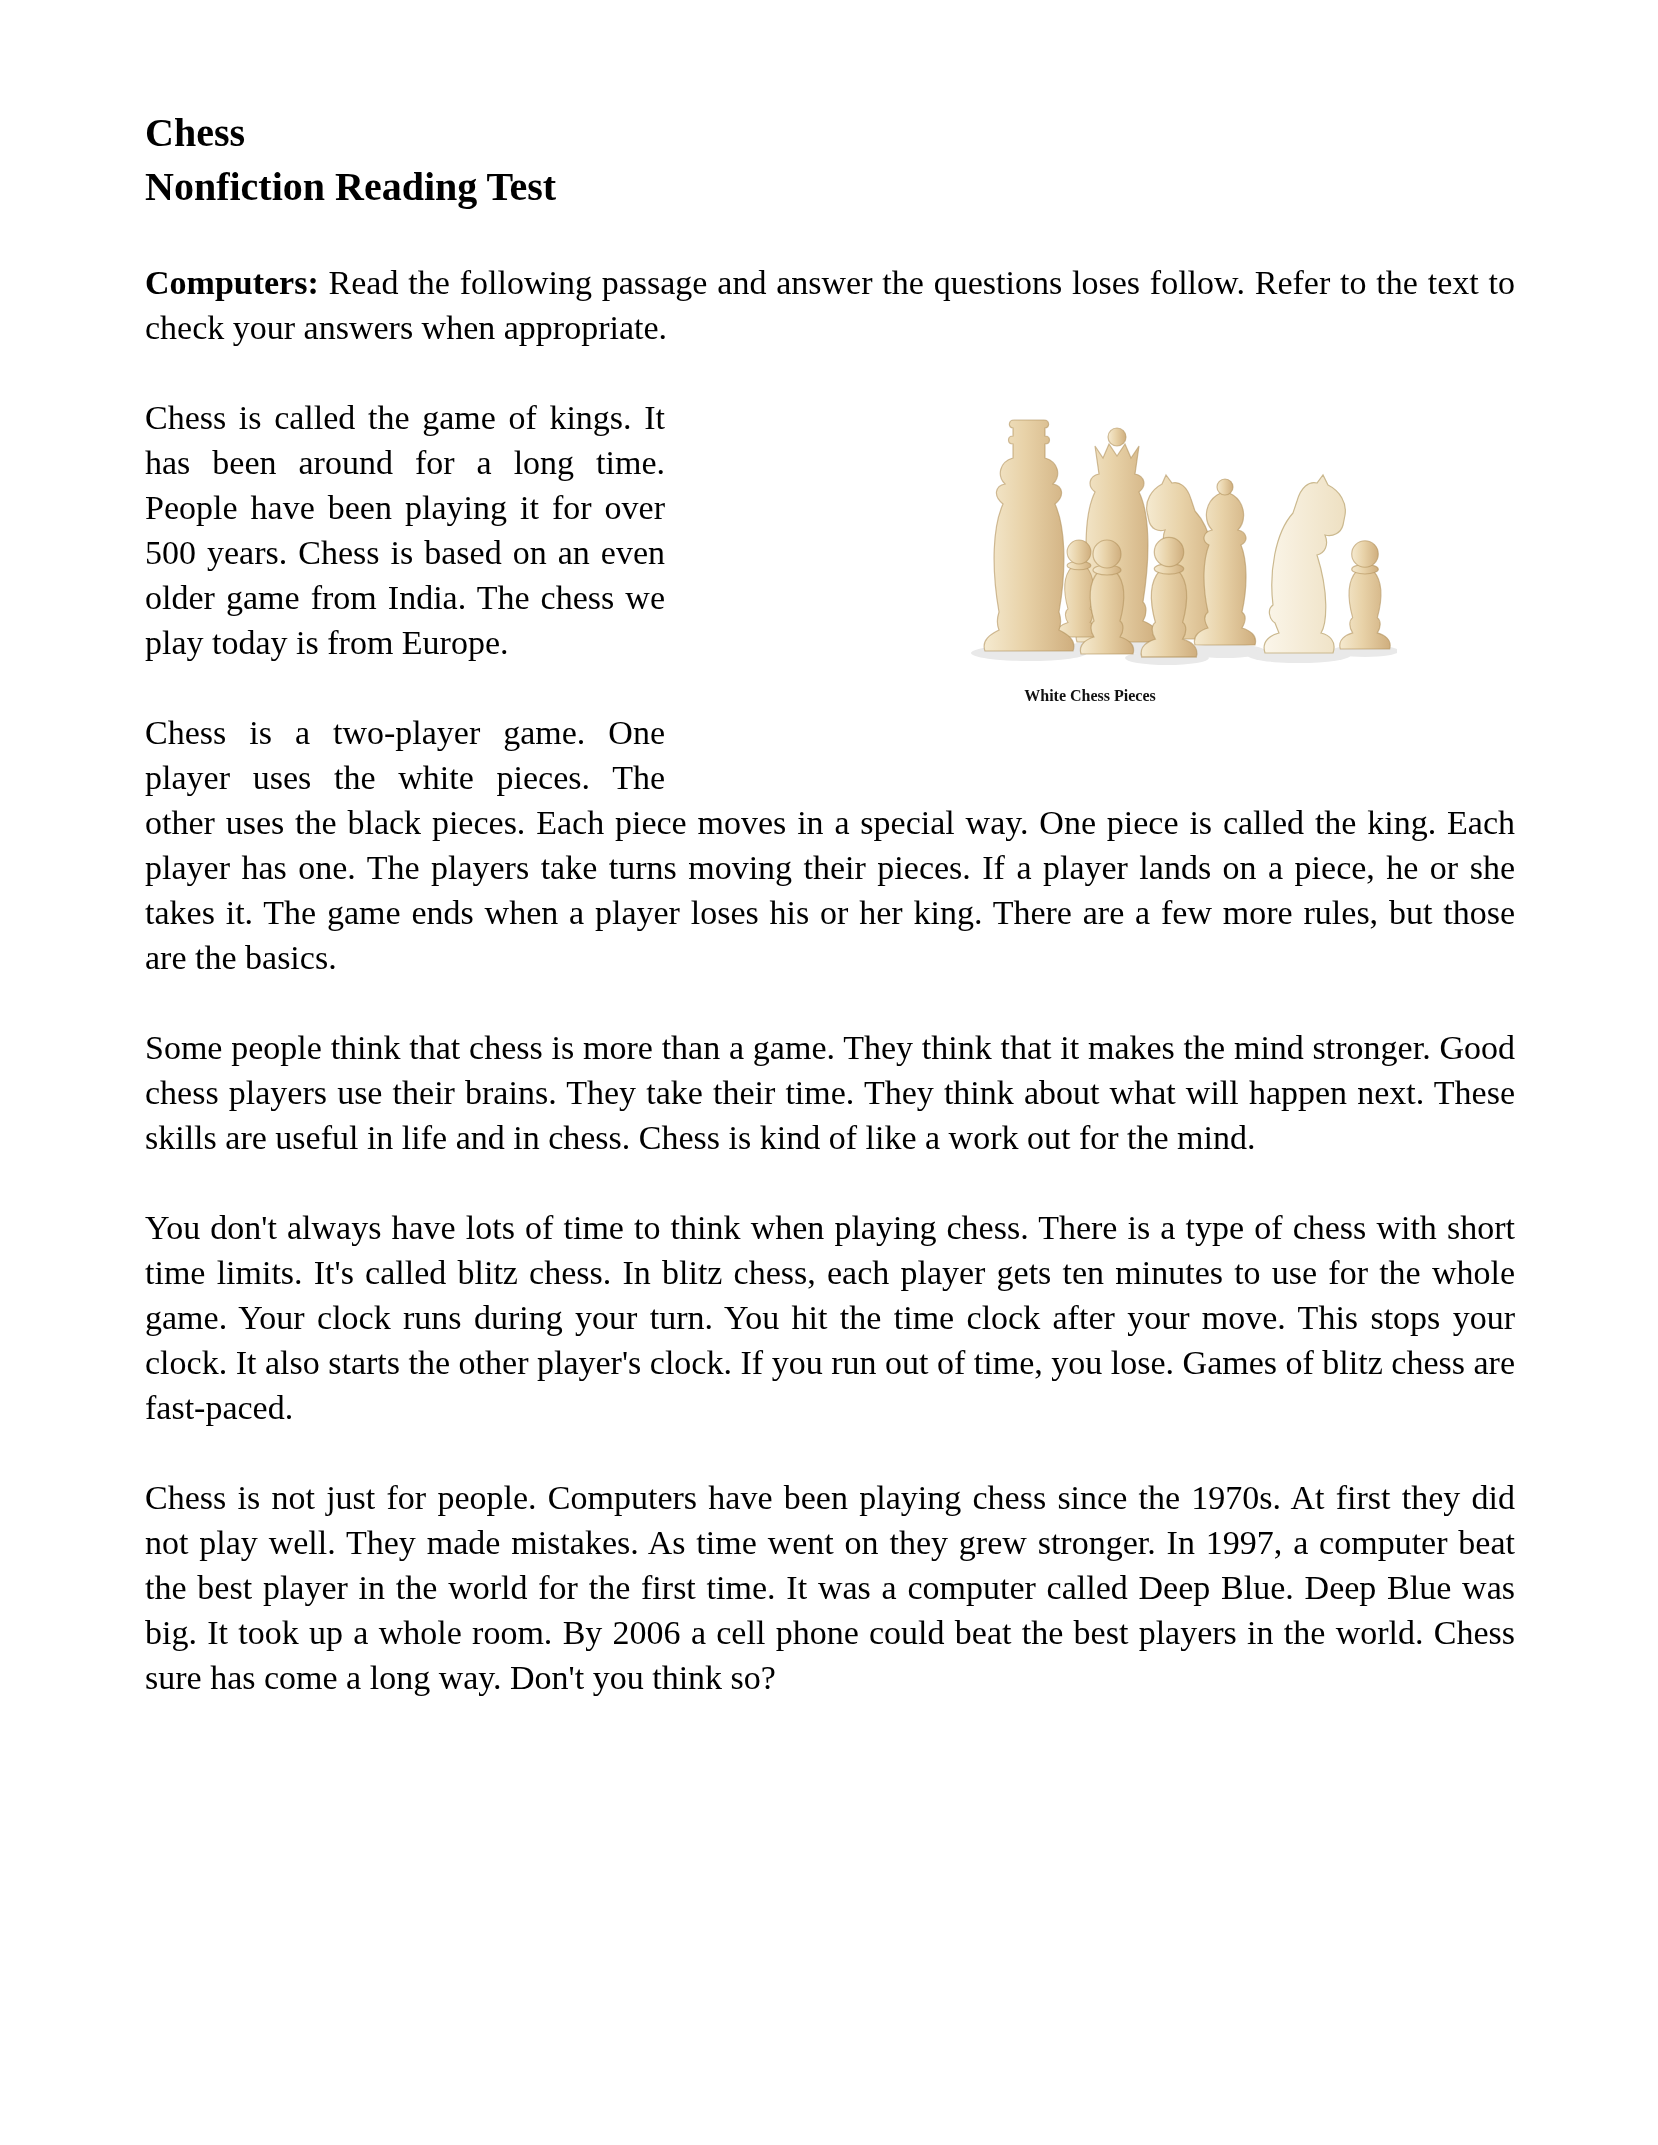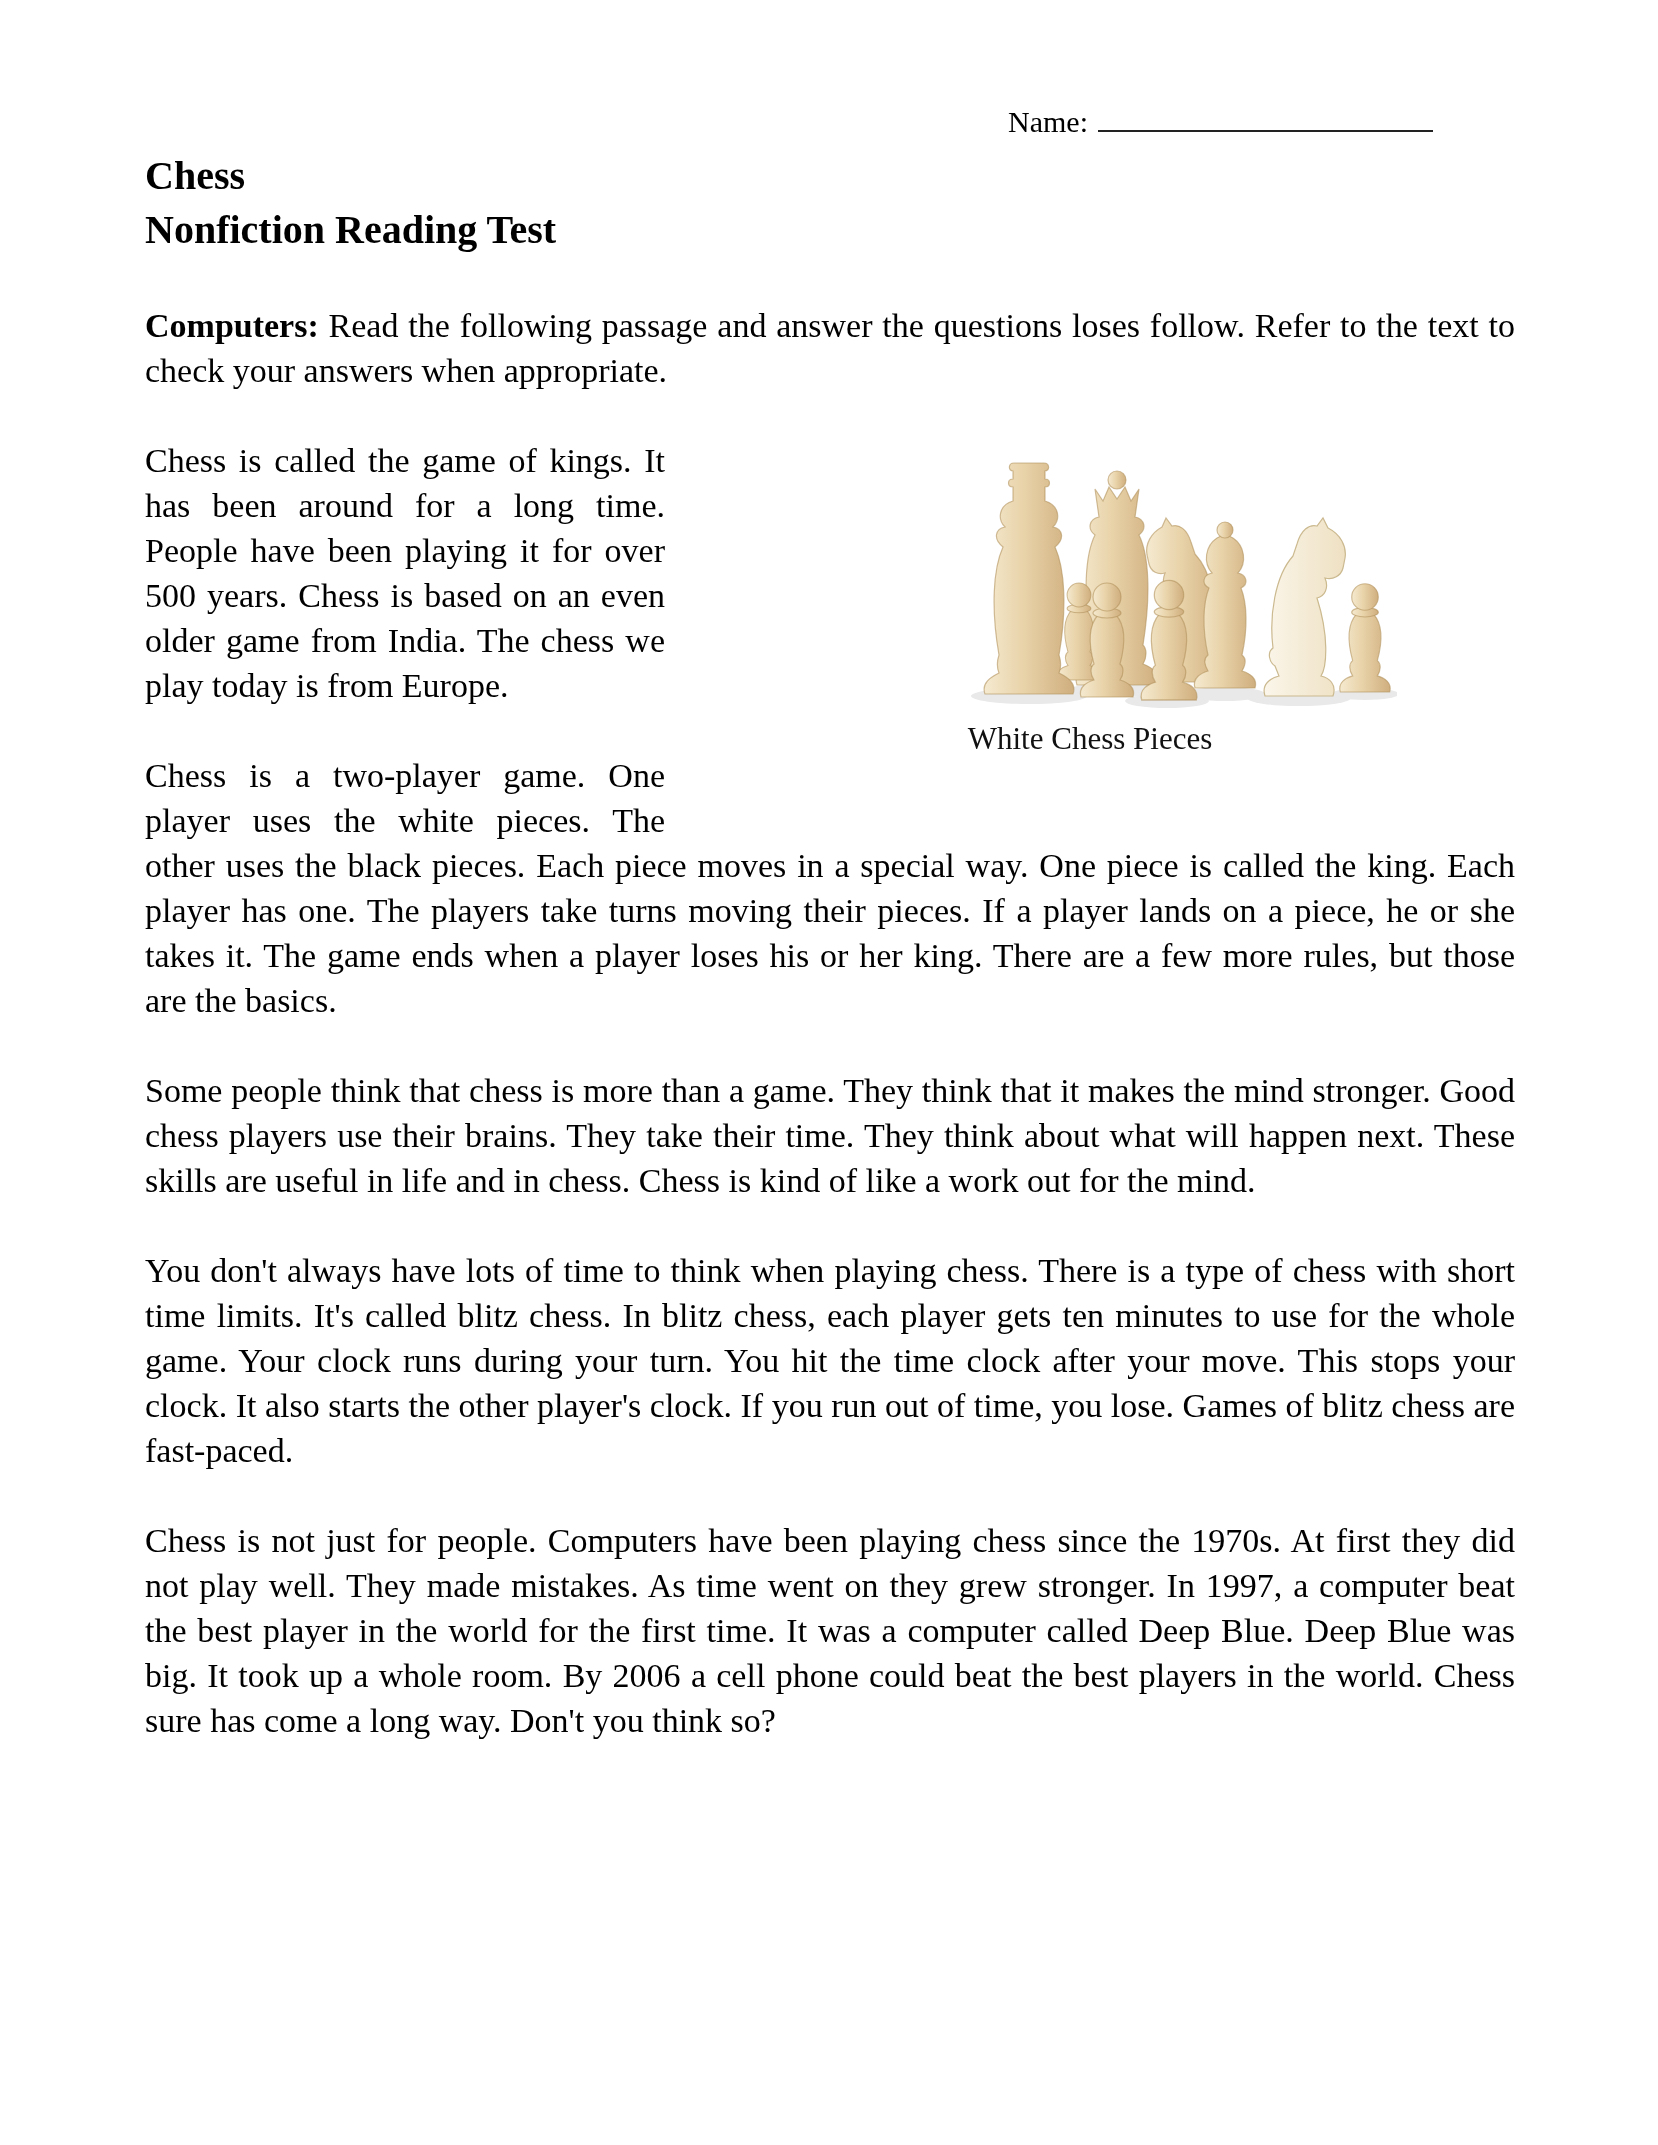--- a/index.html
+++ b/index.html
@@ -64,34 +64,32 @@
     margin: 0 0 85px 0;
   }
   .photo-wrap {
     width: 430px;
     margin-left: auto;
     margin-right: 118px;
   }
   .photo-wrap svg { display: block; width: 430px; height: 270px; }
   .figure-caption {
     text-align: center;
-    font-size: 31px;
+    font-size: 16px;
     line-height: 30px;
     margin-top: 16px;
     color: #111111;
+    font-weight: bold;
   }
 </style>
 </head>
 <body>
 
 <div class="page">
 
-  <div class="name-row">
-    <span>Name:</span><span class="name-blank"></span>
-  </div>
 
   <h1 class="doc-title">
     <span class="title-line">Chess</span>
     <span class="title-line">Nonfiction Reading Test</span>
   </h1>
 
   <p class="directions"><strong>Computers:</strong><span> Read the following passage and answer the questions loses follow. Refer to the text to check your answers when appropriate.</span></p>
 
   <figure class="chess-figure" style="margin-inline:0;">
     <div class="photo-wrap">

